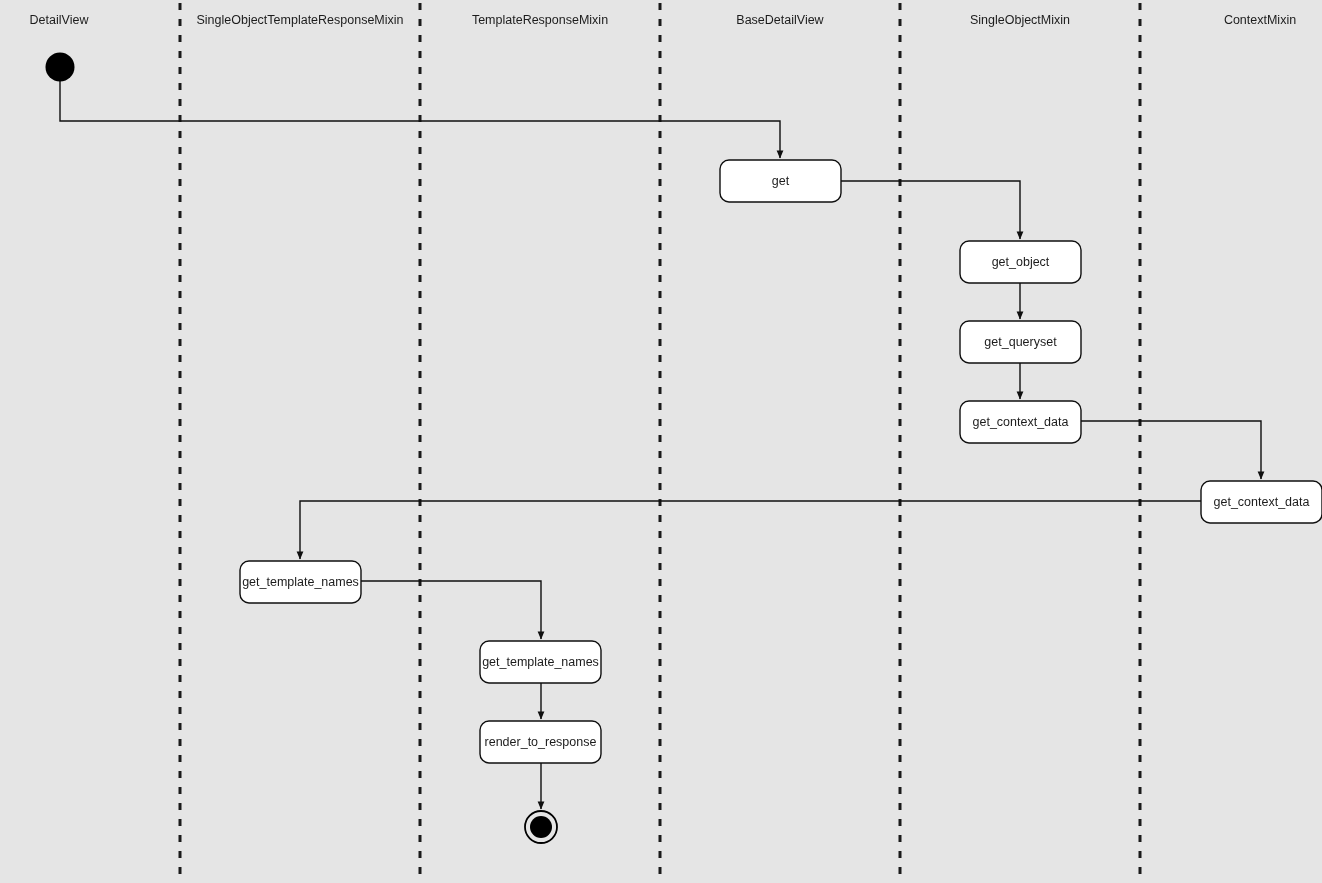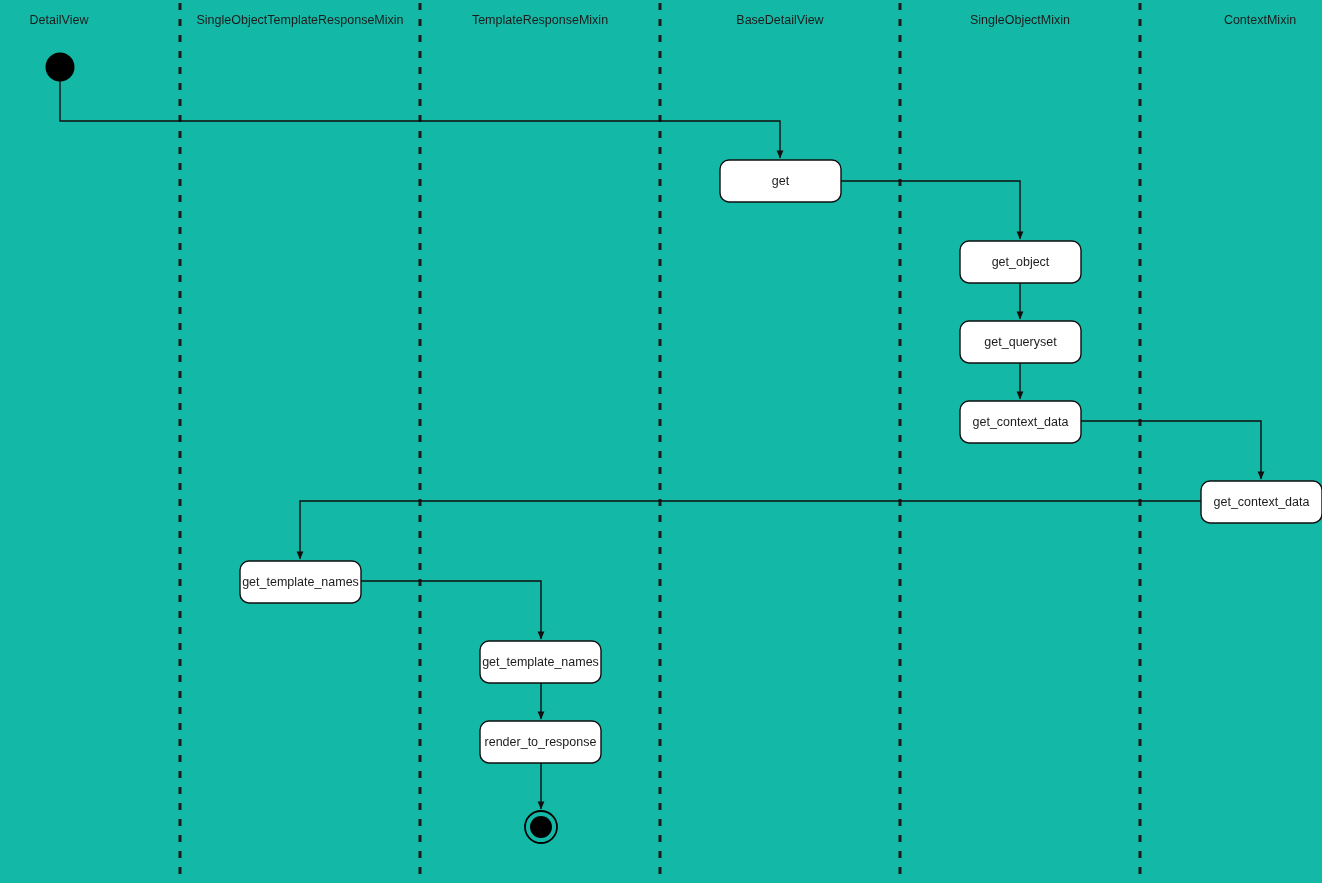--- a/index.html
+++ b/index.html
@@ -7,21 +7,21 @@
     padding: 0;
     background: #ffffff;
   }
   body {
     font-family: "Liberation Sans", sans-serif;
   }
   #canvas {
     position: relative;
     width: 1322px;
     height: 883px;
-    background: #14b8a6;
+    background: #e5e5e5;
     overflow: hidden;
   }
   svg#diagram {
     display: block;
     width: 1322px;
     height: 883px;
   }
   .lane-divider {
     stroke: #1a1a1a;
     stroke-width: 3;

